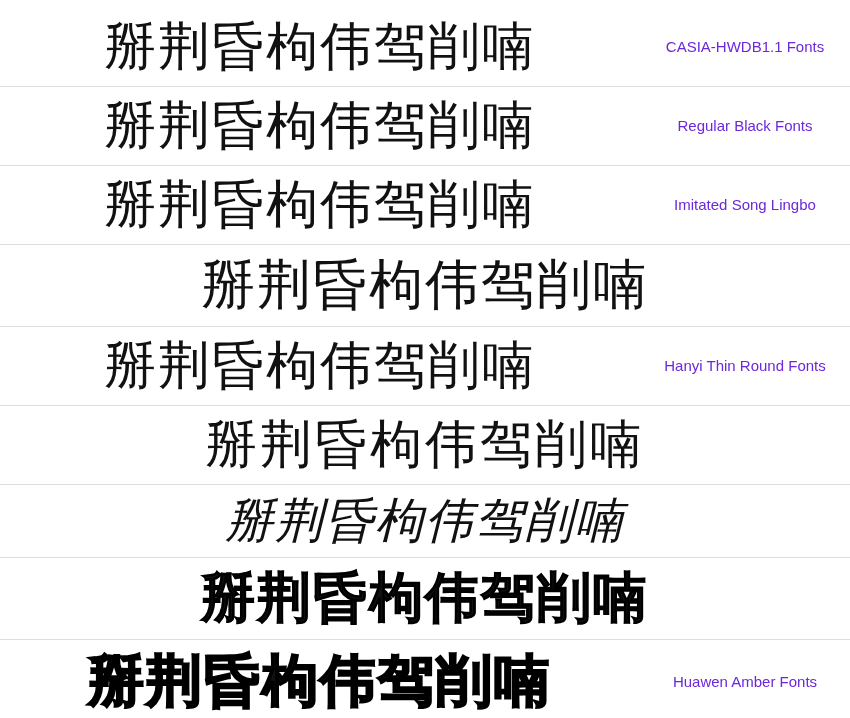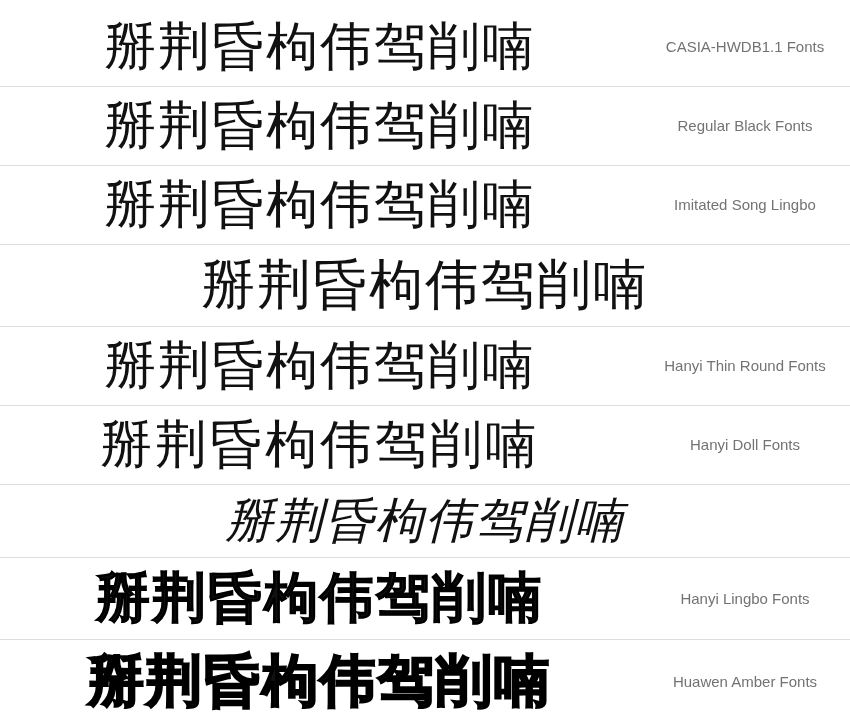--- a/index.html
+++ b/index.html
@@ -47,21 +47,21 @@
     .label-area {
       width: 210px;
       display: flex;
       align-items: center;
       justify-content: center;
       padding: 4px 10px;
       text-align: center;
     }
 
     .font-label {
-      color: #737373;
+      color: #6d28d9;
       font-size: 15px;
       font-family: Arial, sans-serif;
       line-height: 1.3;
     }
 
     
     .row-0 .chars-text {
       font-family: 'STKaiti', 'KaiTi', 'AR PL UKai CN', serif;
       font-size: 52px;
       font-weight: normal;
@@ -159,35 +159,29 @@
         <span class="chars-text">掰荆昏枸伟驾削喃</span>
       </div>
       <div class="label-area">
         <span class="font-label">Hanyi Thin Round Fonts</span>
       </div>
     </div>
     <div class="font-row row-5">
       <div class="chars-area">
         <span class="chars-text">掰荆昏枸伟驾削喃</span>
       </div>
-      <div class="label-area">
-        <span class="font-label">Hanyi Doll Fonts</span>
-      </div>
     </div>
     <div class="font-row row-6">
       <div class="chars-area">
         <span class="chars-text">掰荆昏枸伟驾削喃</span>
       </div>
     </div>
     <div class="font-row row-7">
       <div class="chars-area">
         <span class="chars-text">掰荆昏枸伟驾削喃</span>
-      </div>
-      <div class="label-area">
-        <span class="font-label">Hanyi Lingbo Fonts</span>
       </div>
     </div>
     <div class="font-row row-8">
       <div class="chars-area">
         <span class="chars-text">掰荆昏枸伟驾削喃</span>
       </div>
       <div class="label-area">
         <span class="font-label">Huawen Amber Fonts</span>
       </div>
     </div>

